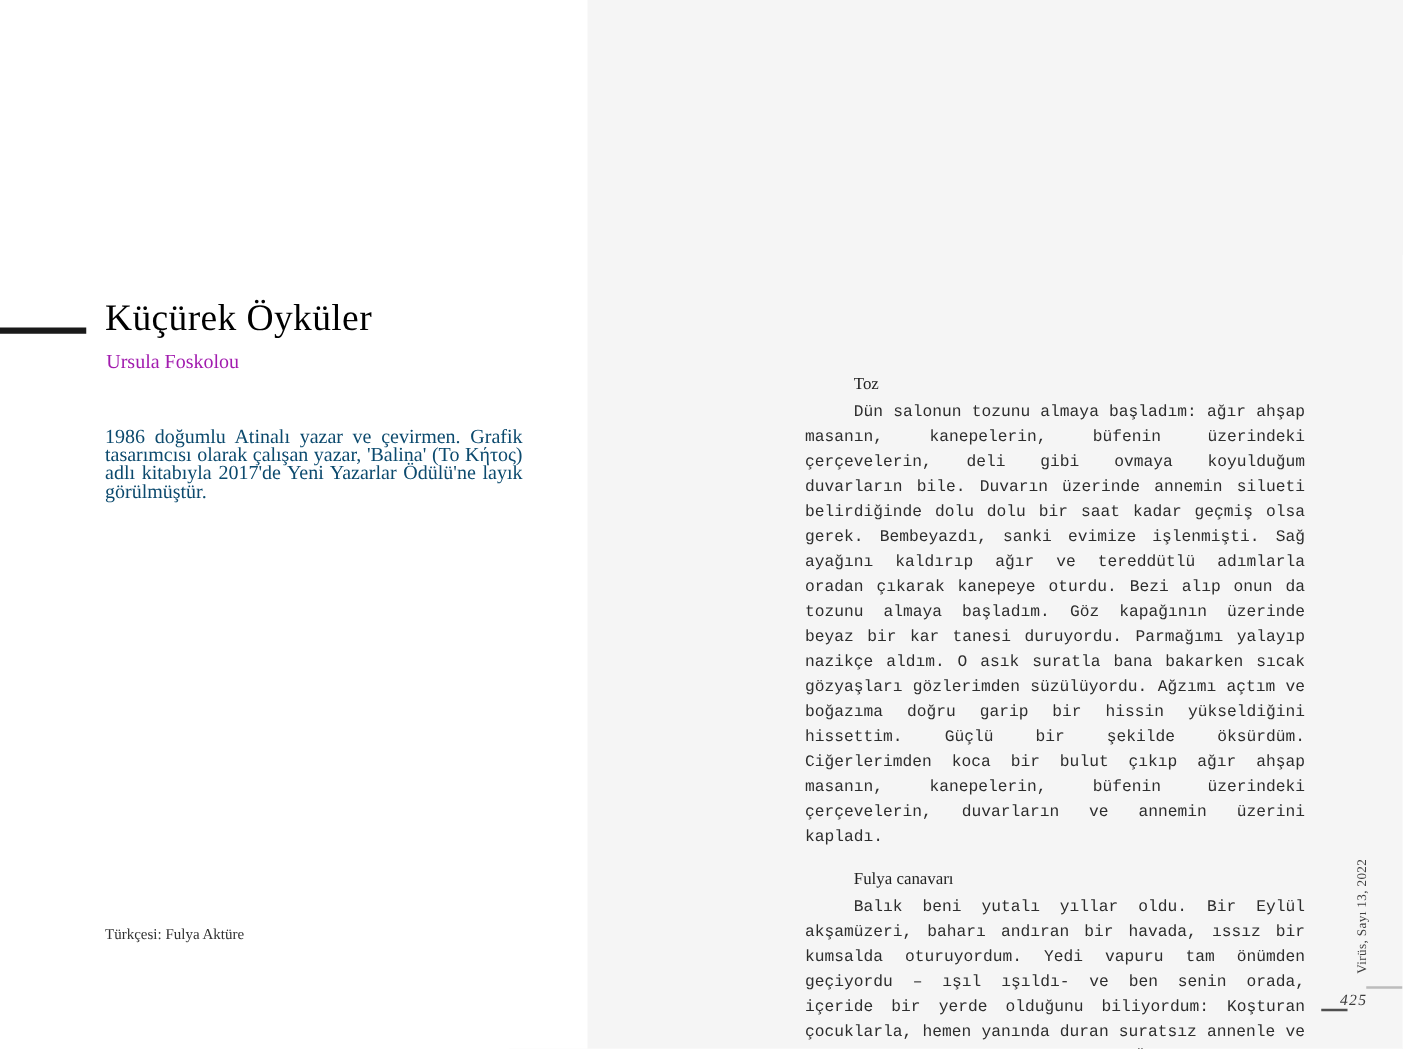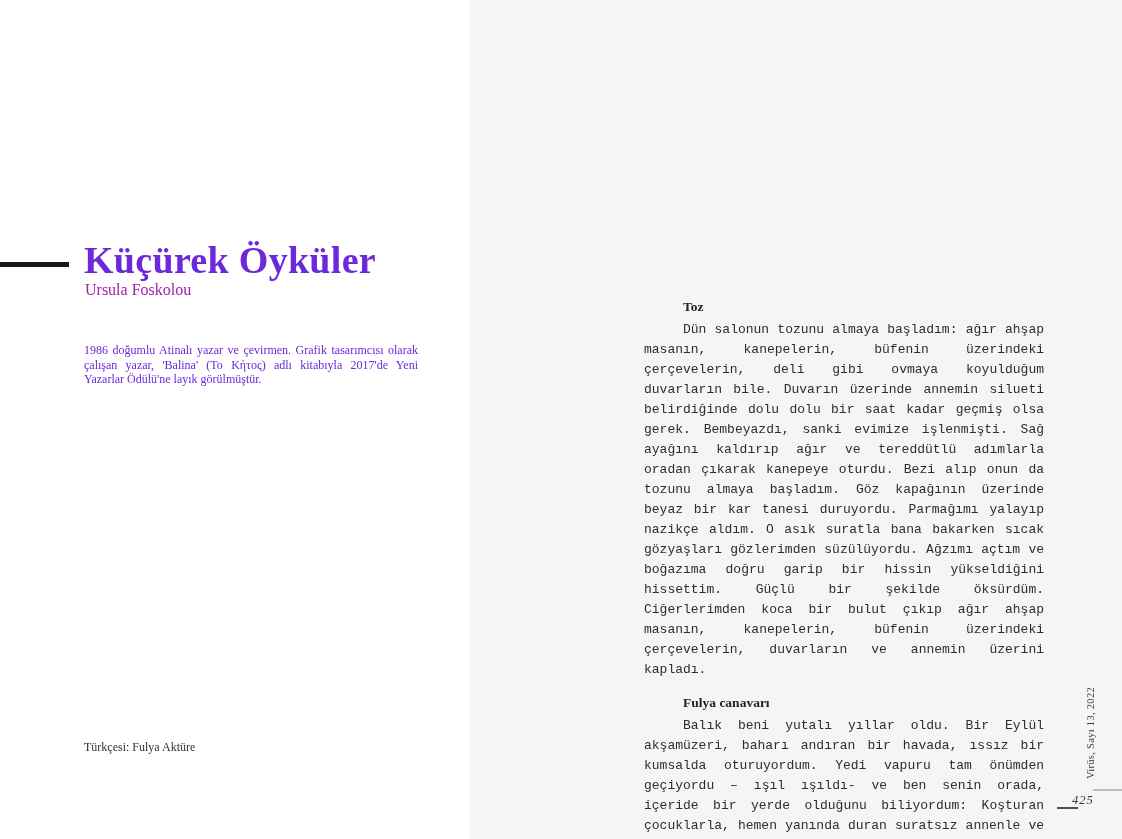--- a/index.html
+++ b/index.html
@@ -32,44 +32,44 @@
     top: 262px;
     width: 69px;
     height: 5px;
     background: #191919;
   }
   .article-title {
     position: absolute;
     left: 84px;
     top: 238px;
     margin: 0;
-    font-size: 38px;
-    font-weight: 700;
+    font-size: 30px;
+    font-weight: 400;
     letter-spacing: 0.3px;
-    color: #6d28d9;
+    color: #000000;
     white-space: nowrap;
   }
   .article-author {
     position: absolute;
     left: 85px;
     top: 281px;
     font-size: 16px;
     color: #a21caf;
     white-space: nowrap;
   }
   .author-bio {
     position: absolute;
     left: 84px;
     top: 343px;
     width: 334px;
     margin: 0;
-    font-size: 12px;
+    font-size: 16px;
     line-height: 14.7px;
     text-align: justify;
-    color: #6d28d9;
+    color: #0c4a6e;
   }
   .translator {
     position: absolute;
     left: 84px;
     top: 740px;
     font-size: 12px;
     color: #313131;
     white-space: nowrap;
   }
 
@@ -81,21 +81,21 @@
     width: 400px;
     color: #2d2d2d;
     font-size: 13px;
     line-height: 20px;
     text-align: justify;
   }
   .story-heading {
     margin: 0;
     padding-left: 39px;
     font-size: 13.5px;
-    font-weight: 700;
+    font-weight: 400;
     line-height: 20px;
     color: #222222;
     text-align: left;
   }
   .story-body {
     margin: 3px 0 0 0;
     text-indent: 39px;
     font-family: Liberation Mono, monospace;
   }
   .story + .story {

